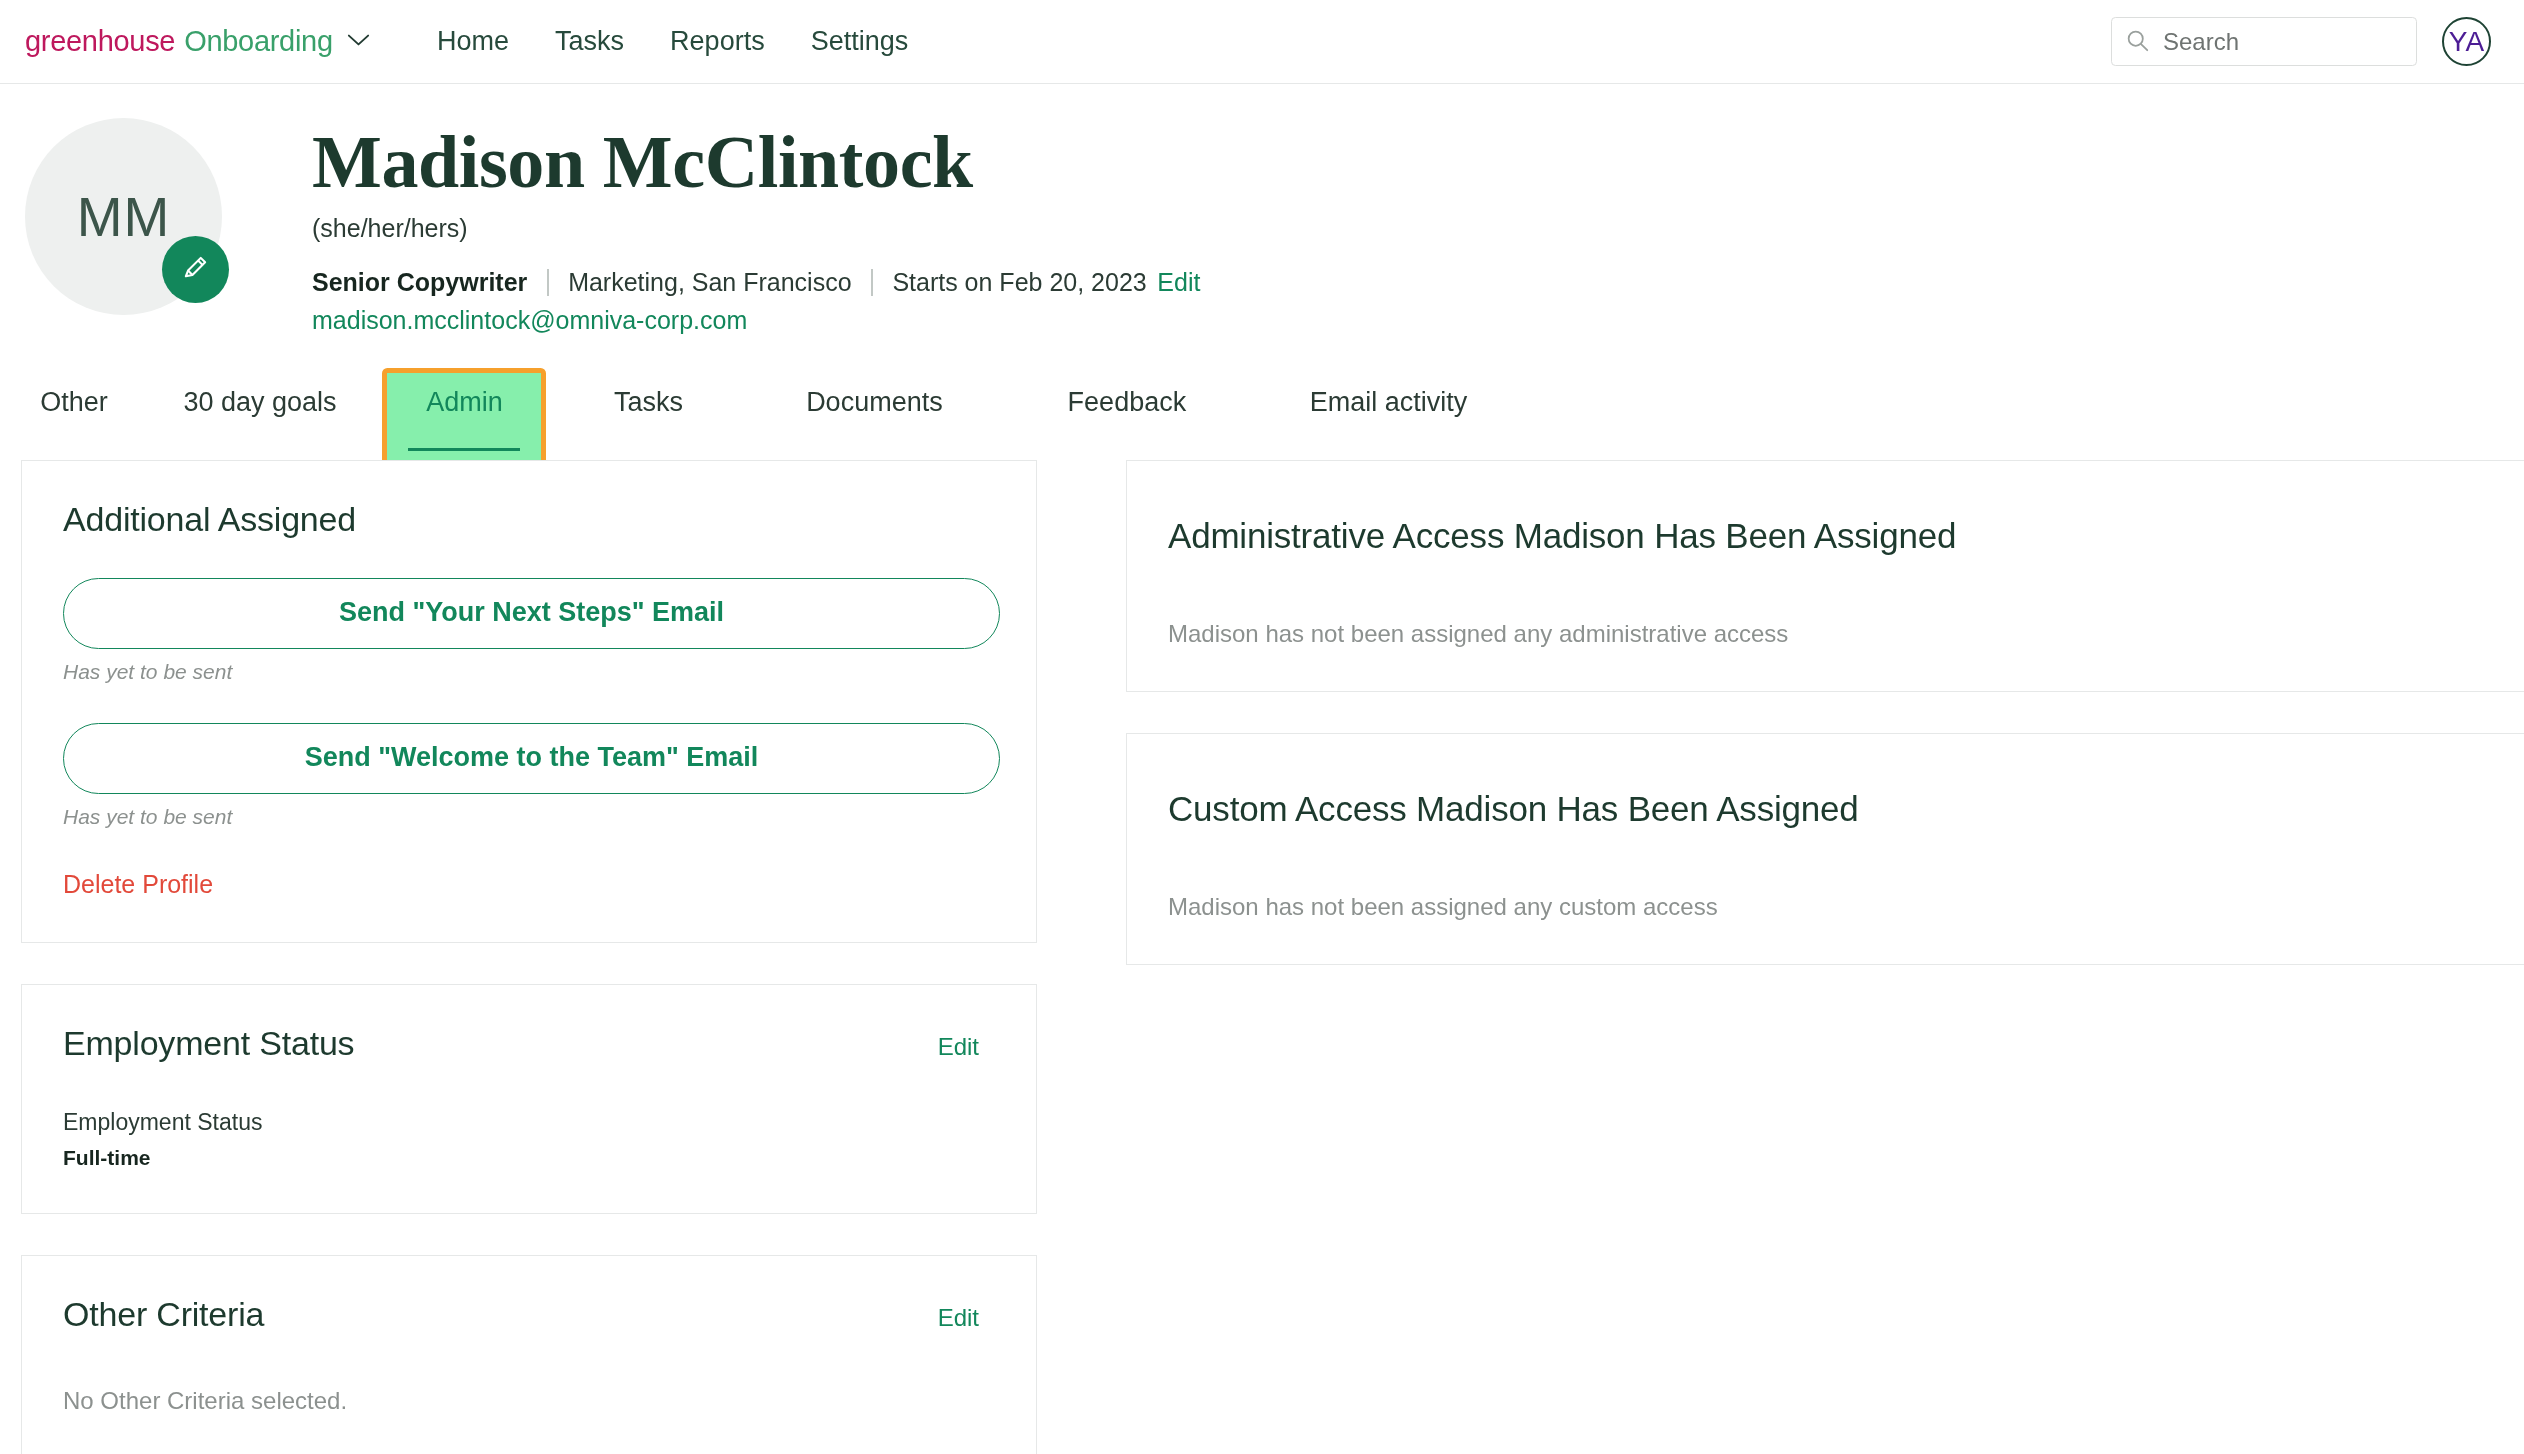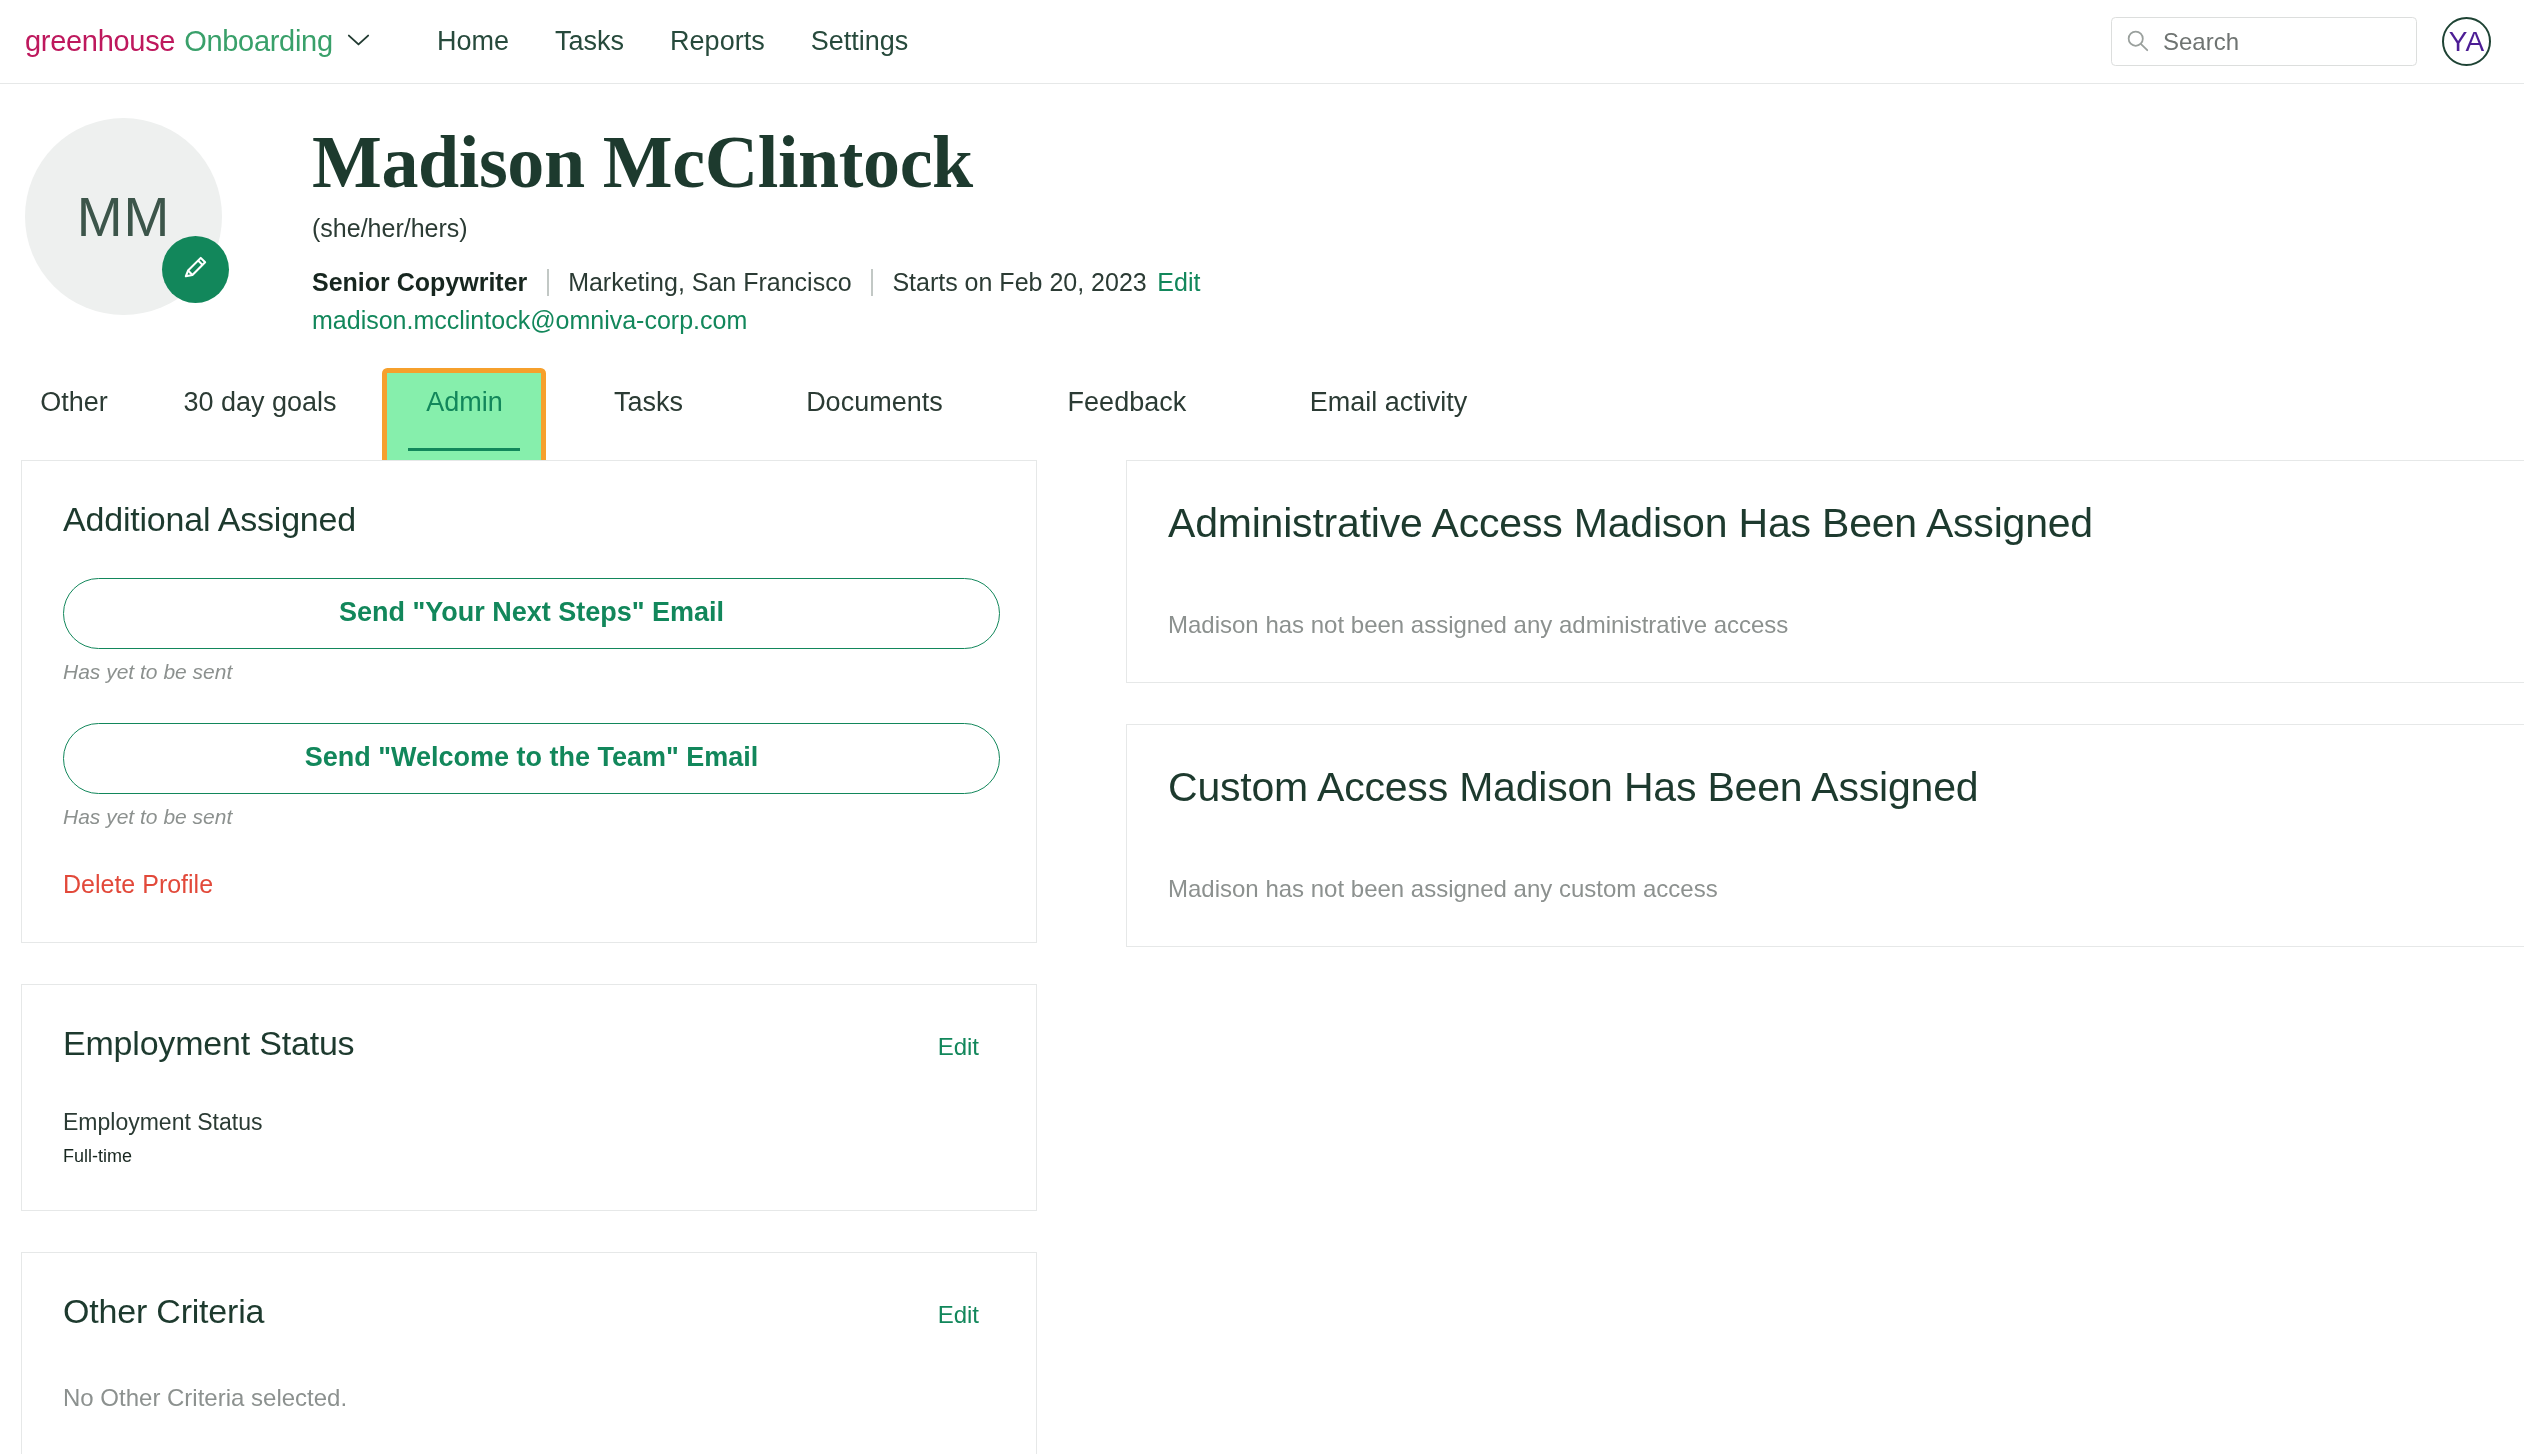--- a/index.html
+++ b/index.html
@@ -273,35 +273,36 @@
     margin-top: 41px;
     cursor: pointer;
   }
 
   .field-label {
     font-size: 23px;
     color: #2b3b34;
     margin-top: 46px;
   }
   .field-value {
-    font-size: 18px;
-    font-weight: normal;
+    font-size: 21px;
+    font-weight: bold;
     color: #17261f;
     margin-top: 10.6px;
   }
   .empty-text {
     font-size: 24px;
     color: #8c918f;
     margin-top: 64px;
   }
   .empty-text-tight {
     margin-top: 53px;
   }
   .card-title-wide {
-    font-size: 41px;
+    font-size: 35px;
+    margin-top: 16px;
   }
 </style>
 </head>
 <body>
 
 <div class="topnav">
   <div class="brand">
     <span class="brand-greenhouse">greenhouse</span>
     <span class="brand-product">Onboarding</span>
     <span class="brand-caret">

